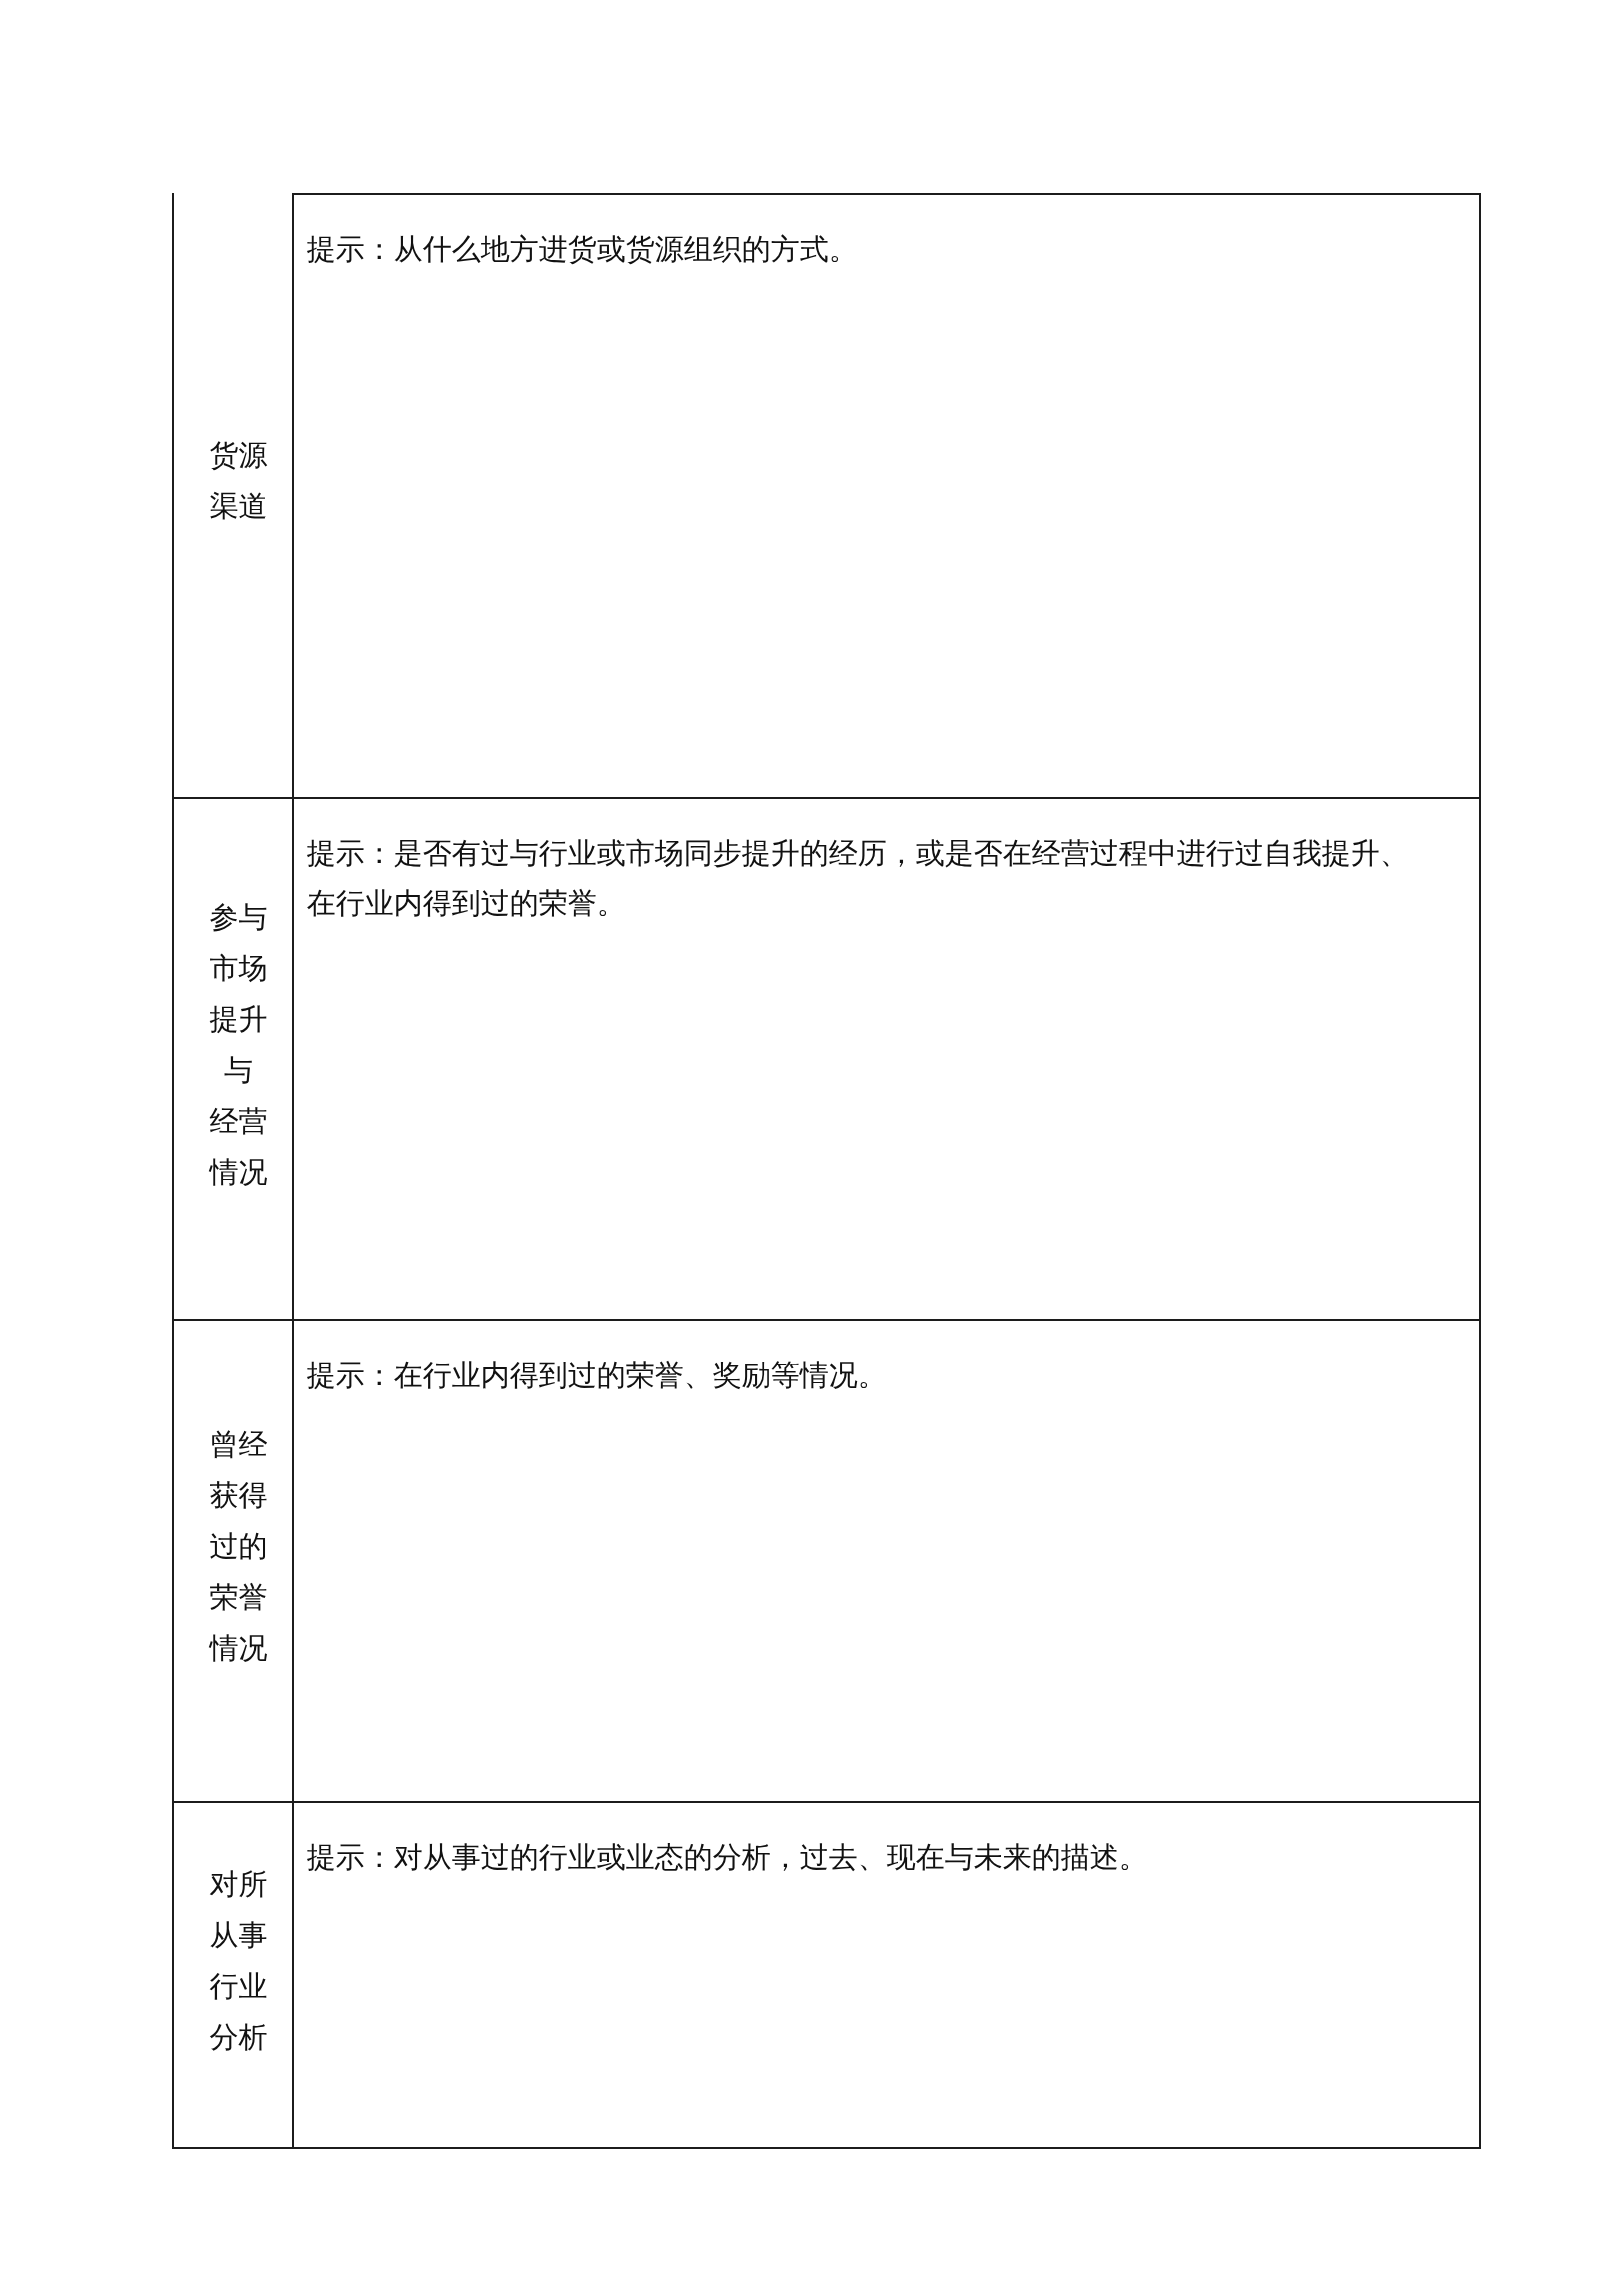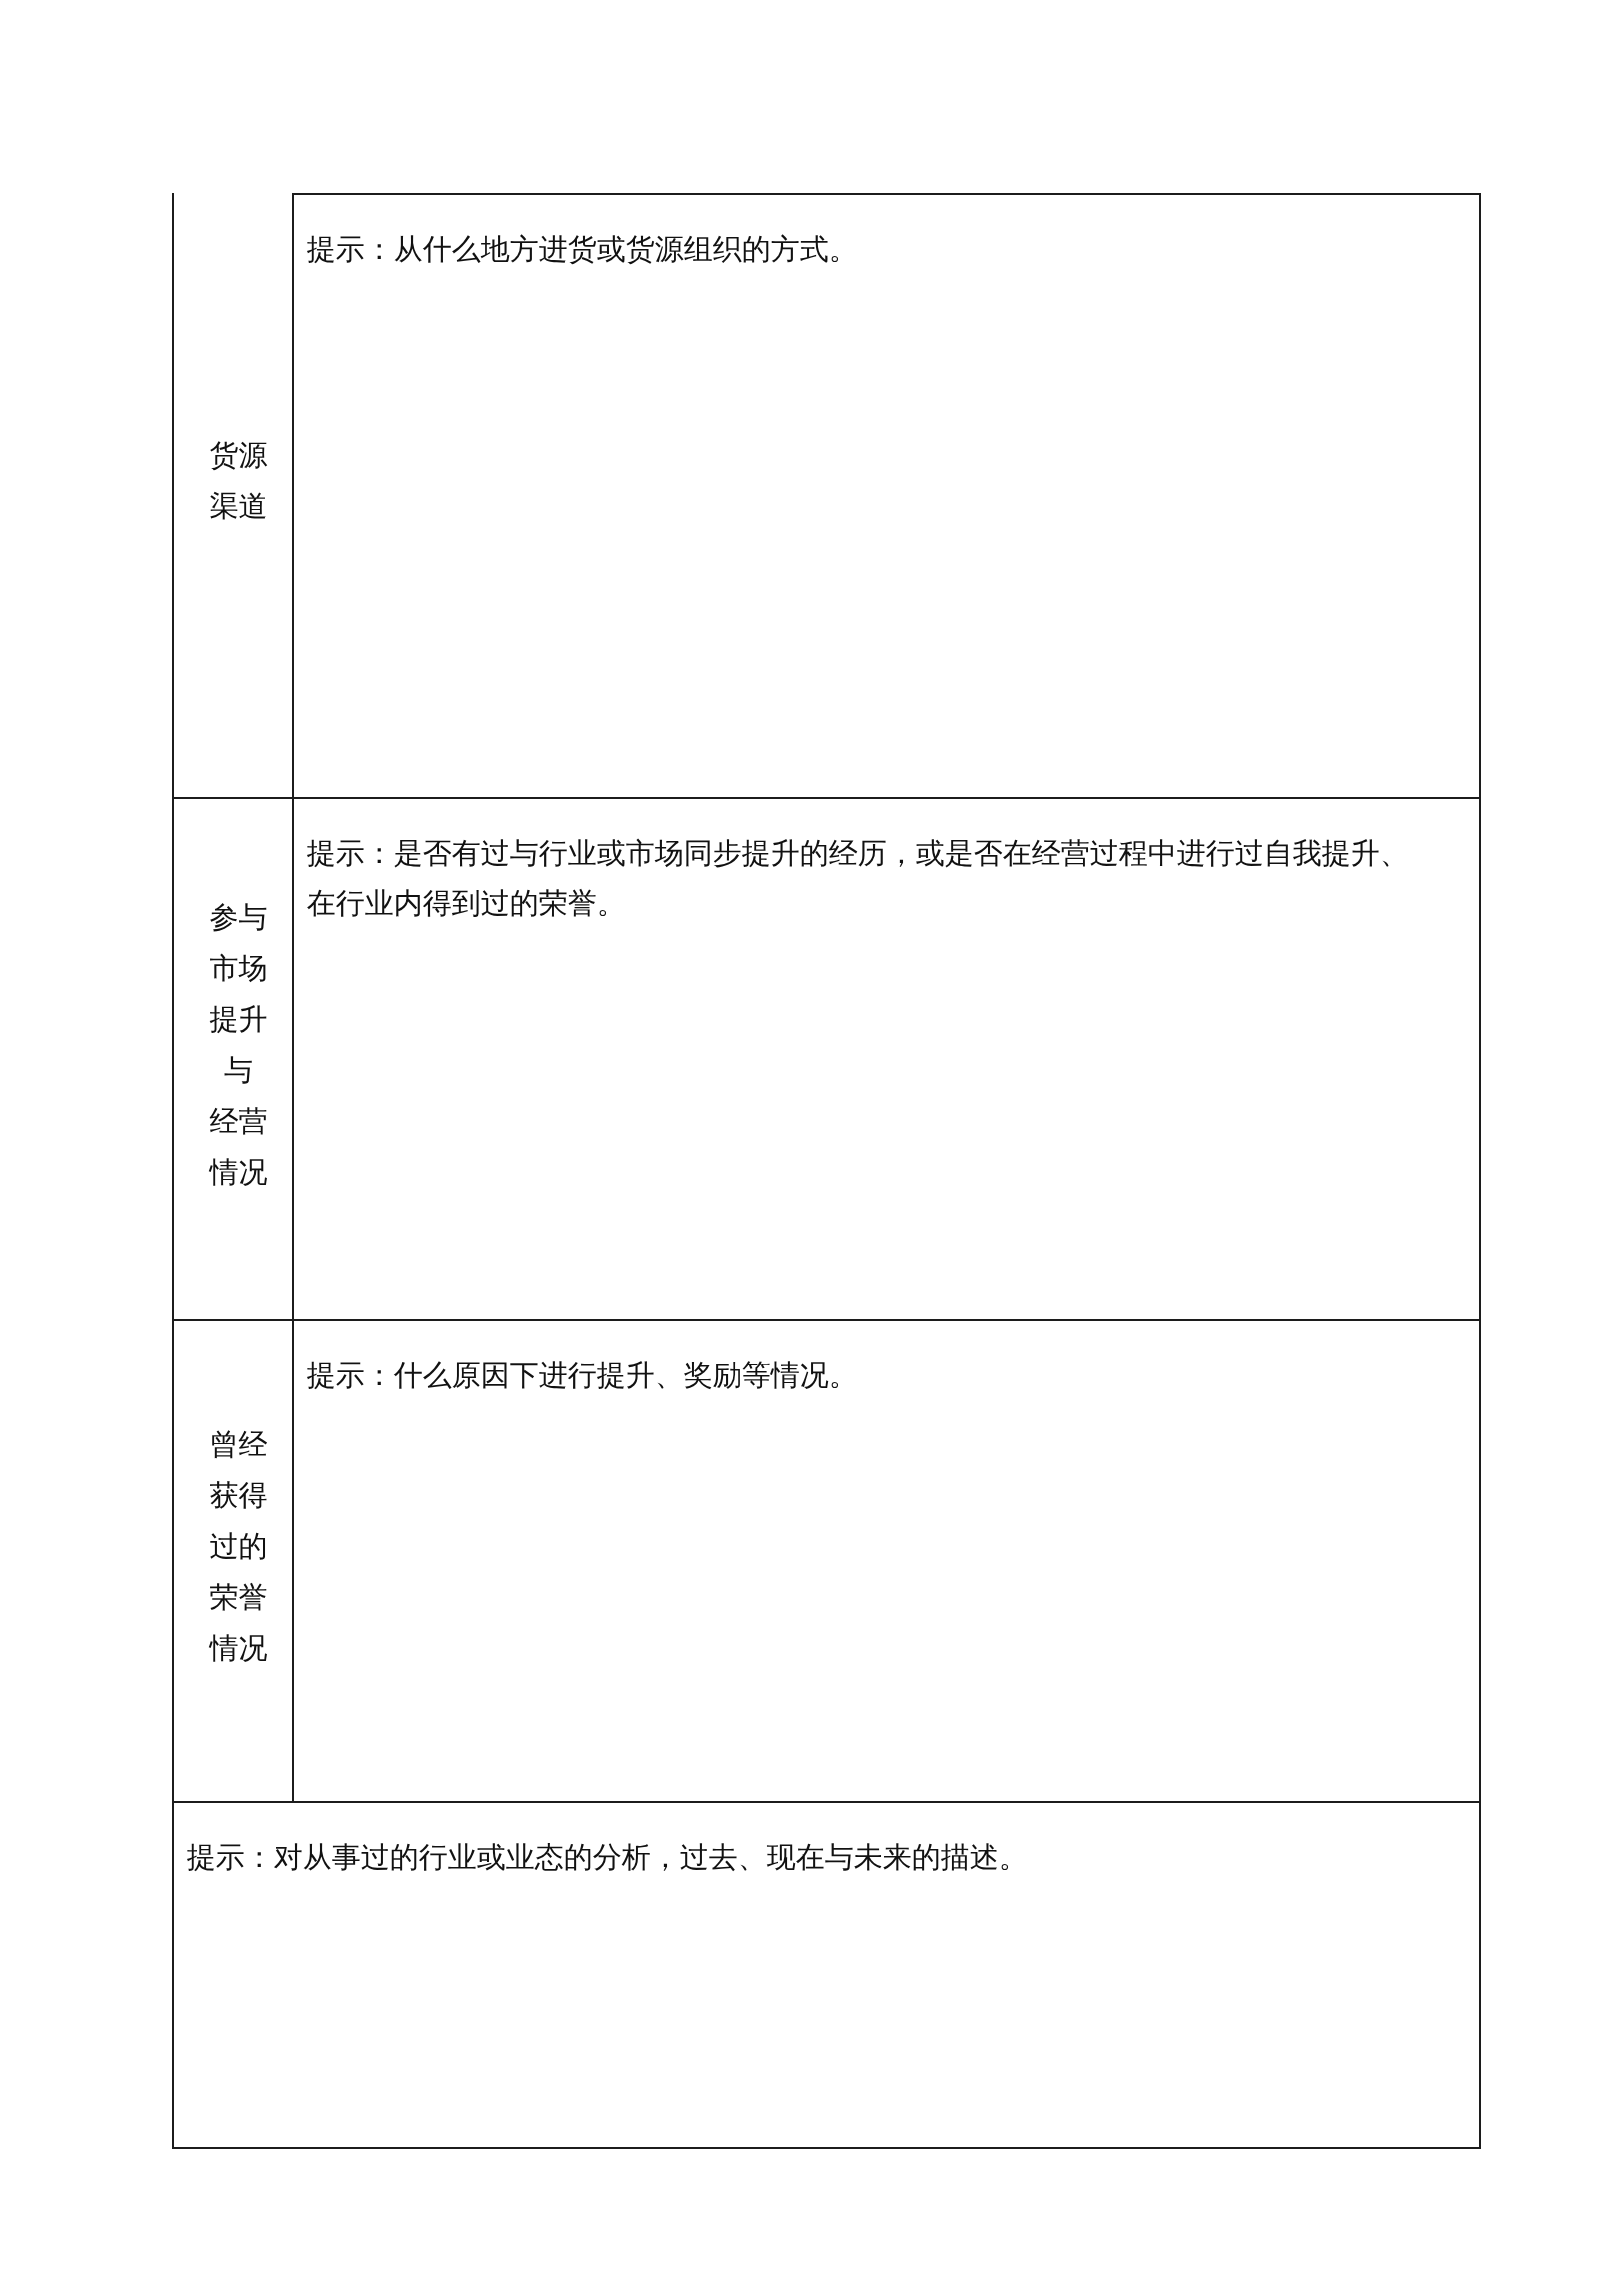--- a/index.html
+++ b/index.html
@@ -106,25 +106,31 @@
 
     <div class="t-row t-row-3 bordered">
       <div class="label-cell">
         <div class="label-text">曾经
 获得
 过的
 荣誉
 情况</div>
       </div>
       <div class="hint-cell">
-        <div class="hint-text">提示：什么原因下进行提升、奖励等情况。</div>
+        <div class="hint-text">提示：在行业内得到过的荣誉、奖励等情况。</div>
       </div>
     </div>
 
     <div class="t-row t-row-4 bordered">
+      <div class="label-cell">
+        <div class="label-text">对所
+从事
+行业
+分析</div>
+      </div>
       <div class="hint-cell">
         <div class="hint-text">提示：对从事过的行业或业态的分析，过去、现在与未来的描述。</div>
       </div>
     </div>
 
   </div>
 </div>
 
 
 </body></html>

